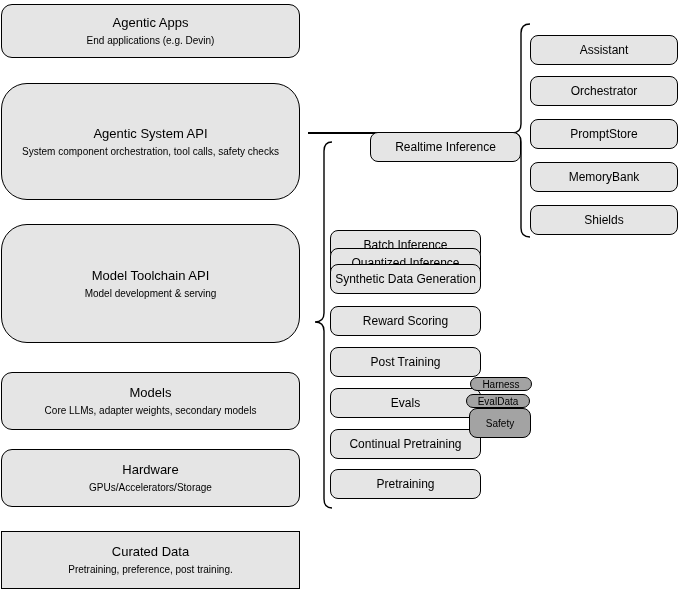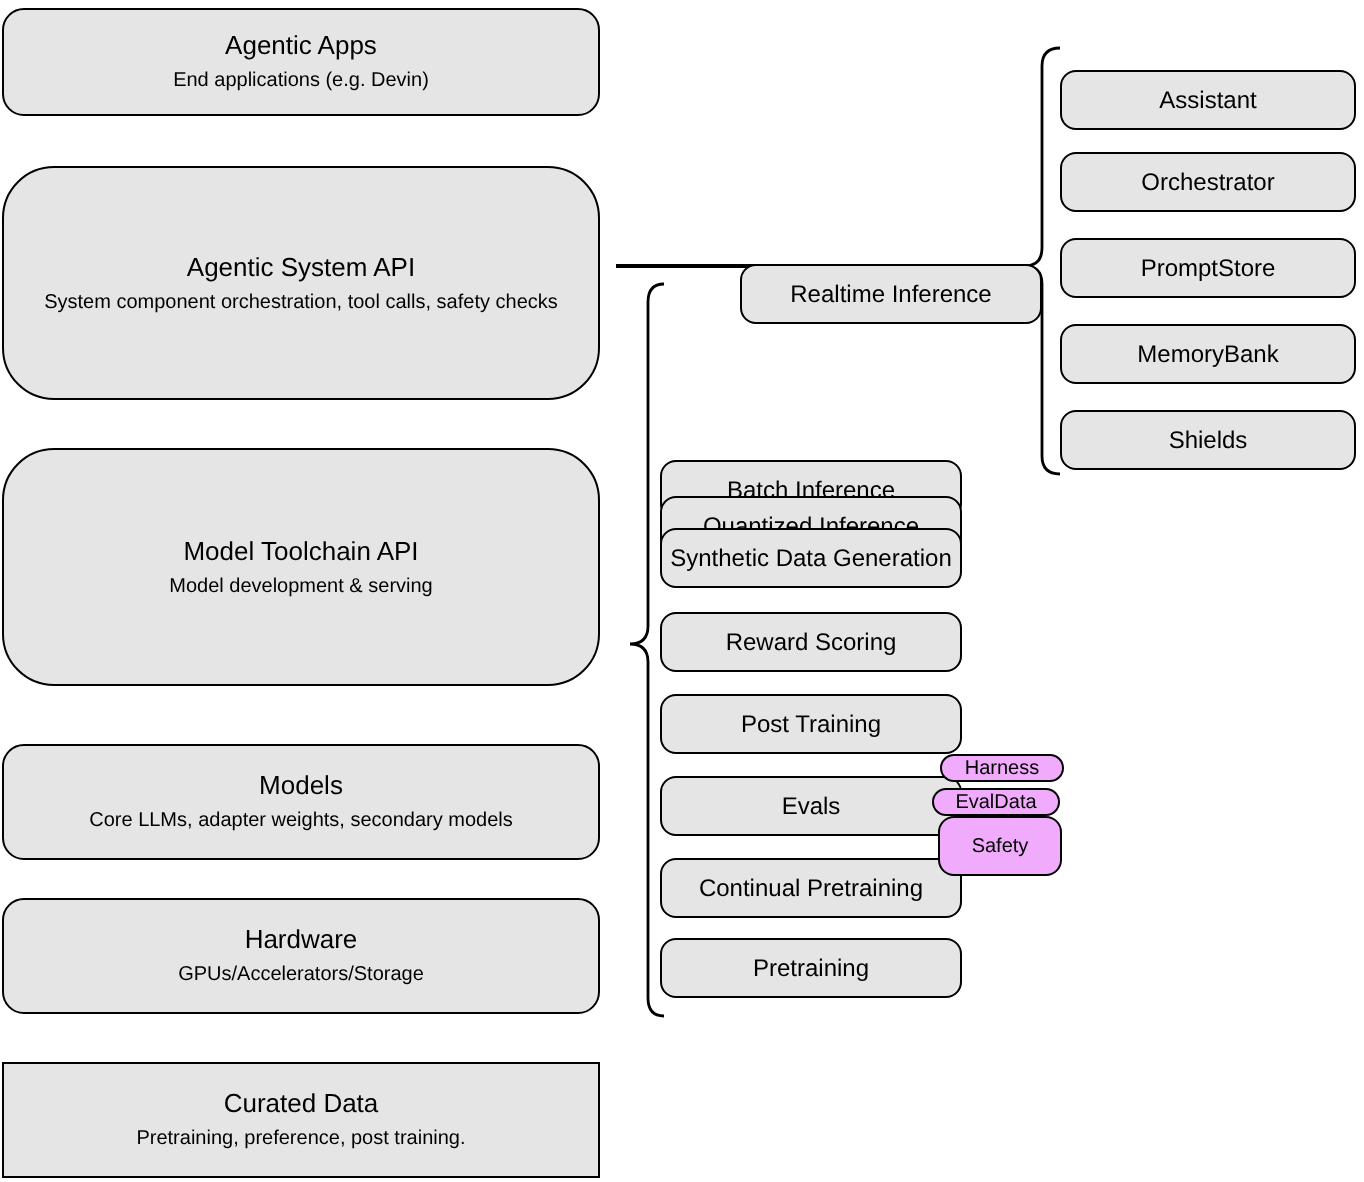--- a/index.html
+++ b/index.html
@@ -65,21 +65,21 @@
   }
   .rbox-0 { top: 35px; }
   .rbox-1 { top: 76px; }
   .rbox-2 { top: 119px; }
   .rbox-3 { top: 162px; }
   .rbox-4 { top: 205px; }
 
   .oval {
     position: absolute;
     box-sizing: border-box;
-    background: #f0abfc;
+    background: #a3a3a3;
     border: 1.3px solid #000000;
     border-radius: 8px;
     font-size: 10px;
     line-height: 11px;
     display: flex;
     align-items: center;
     justify-content: center;
     text-align: center;
     z-index: 3;
   }

